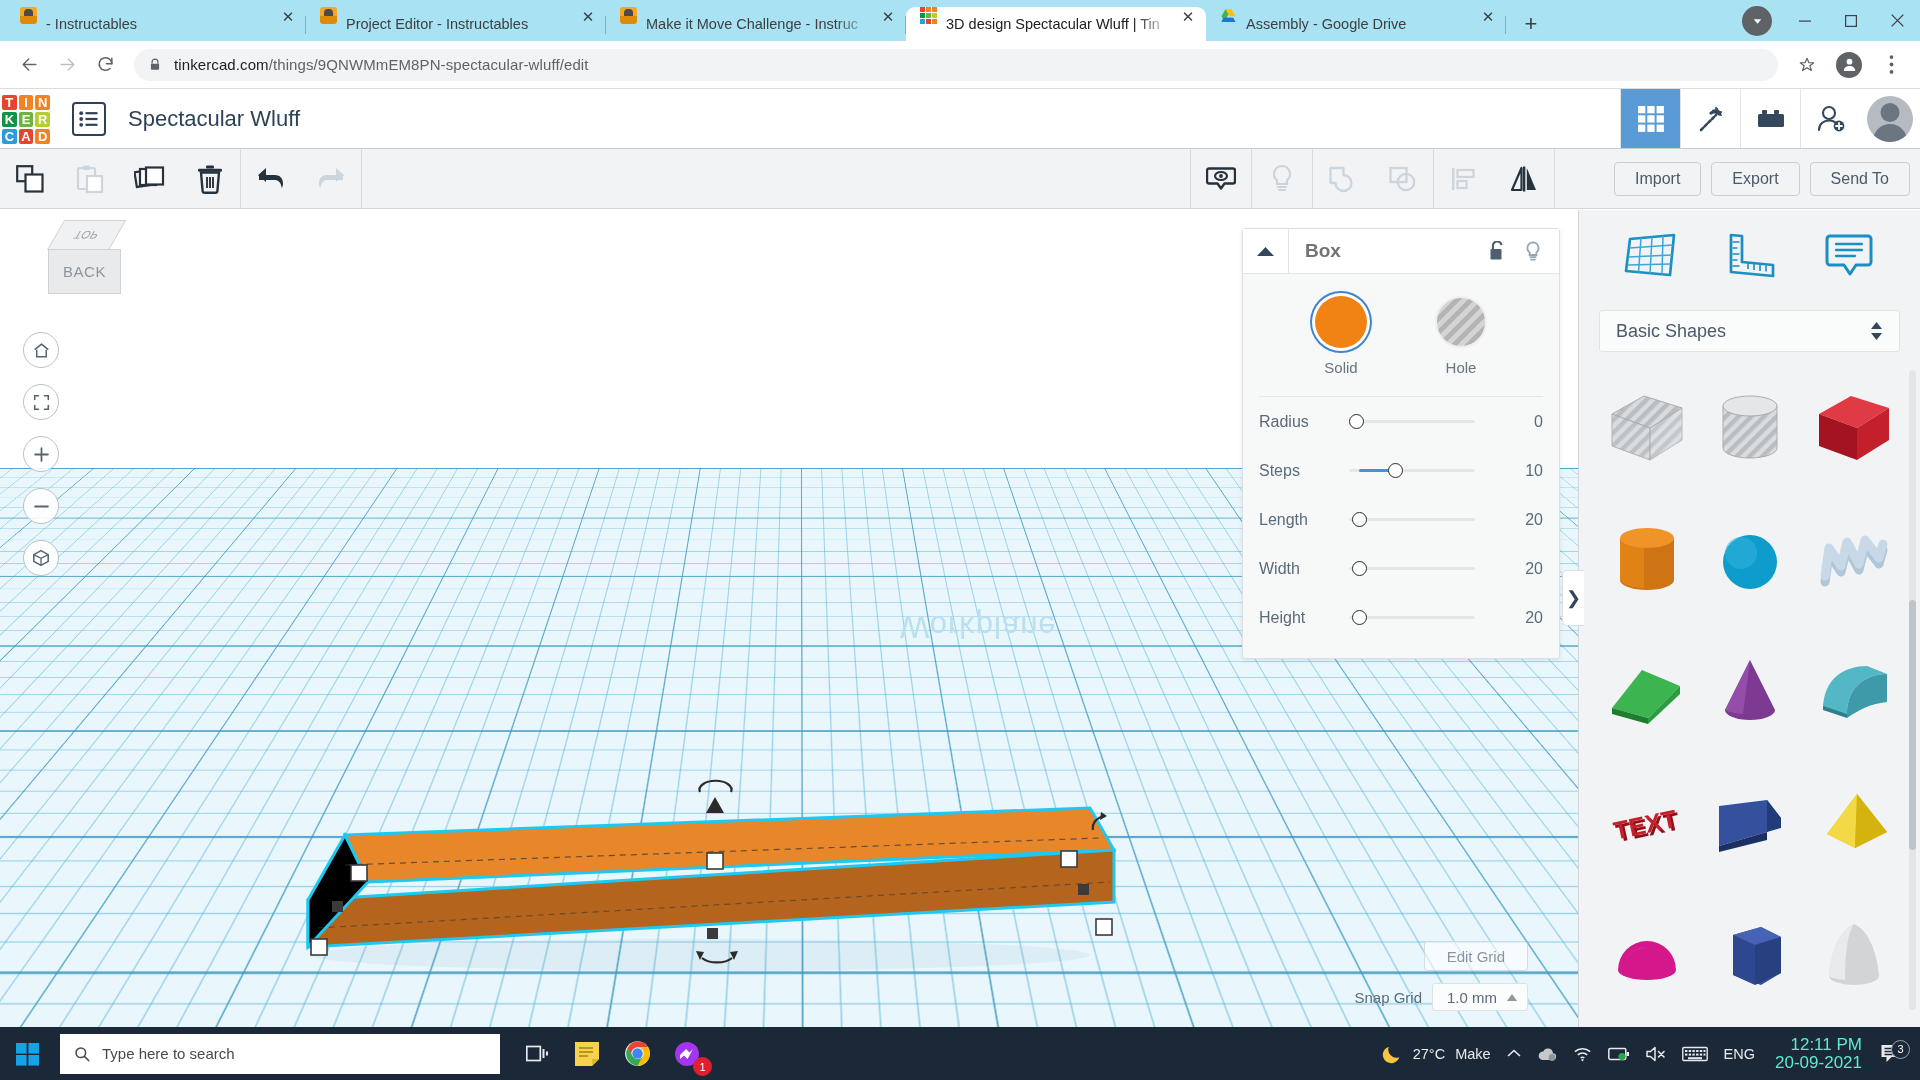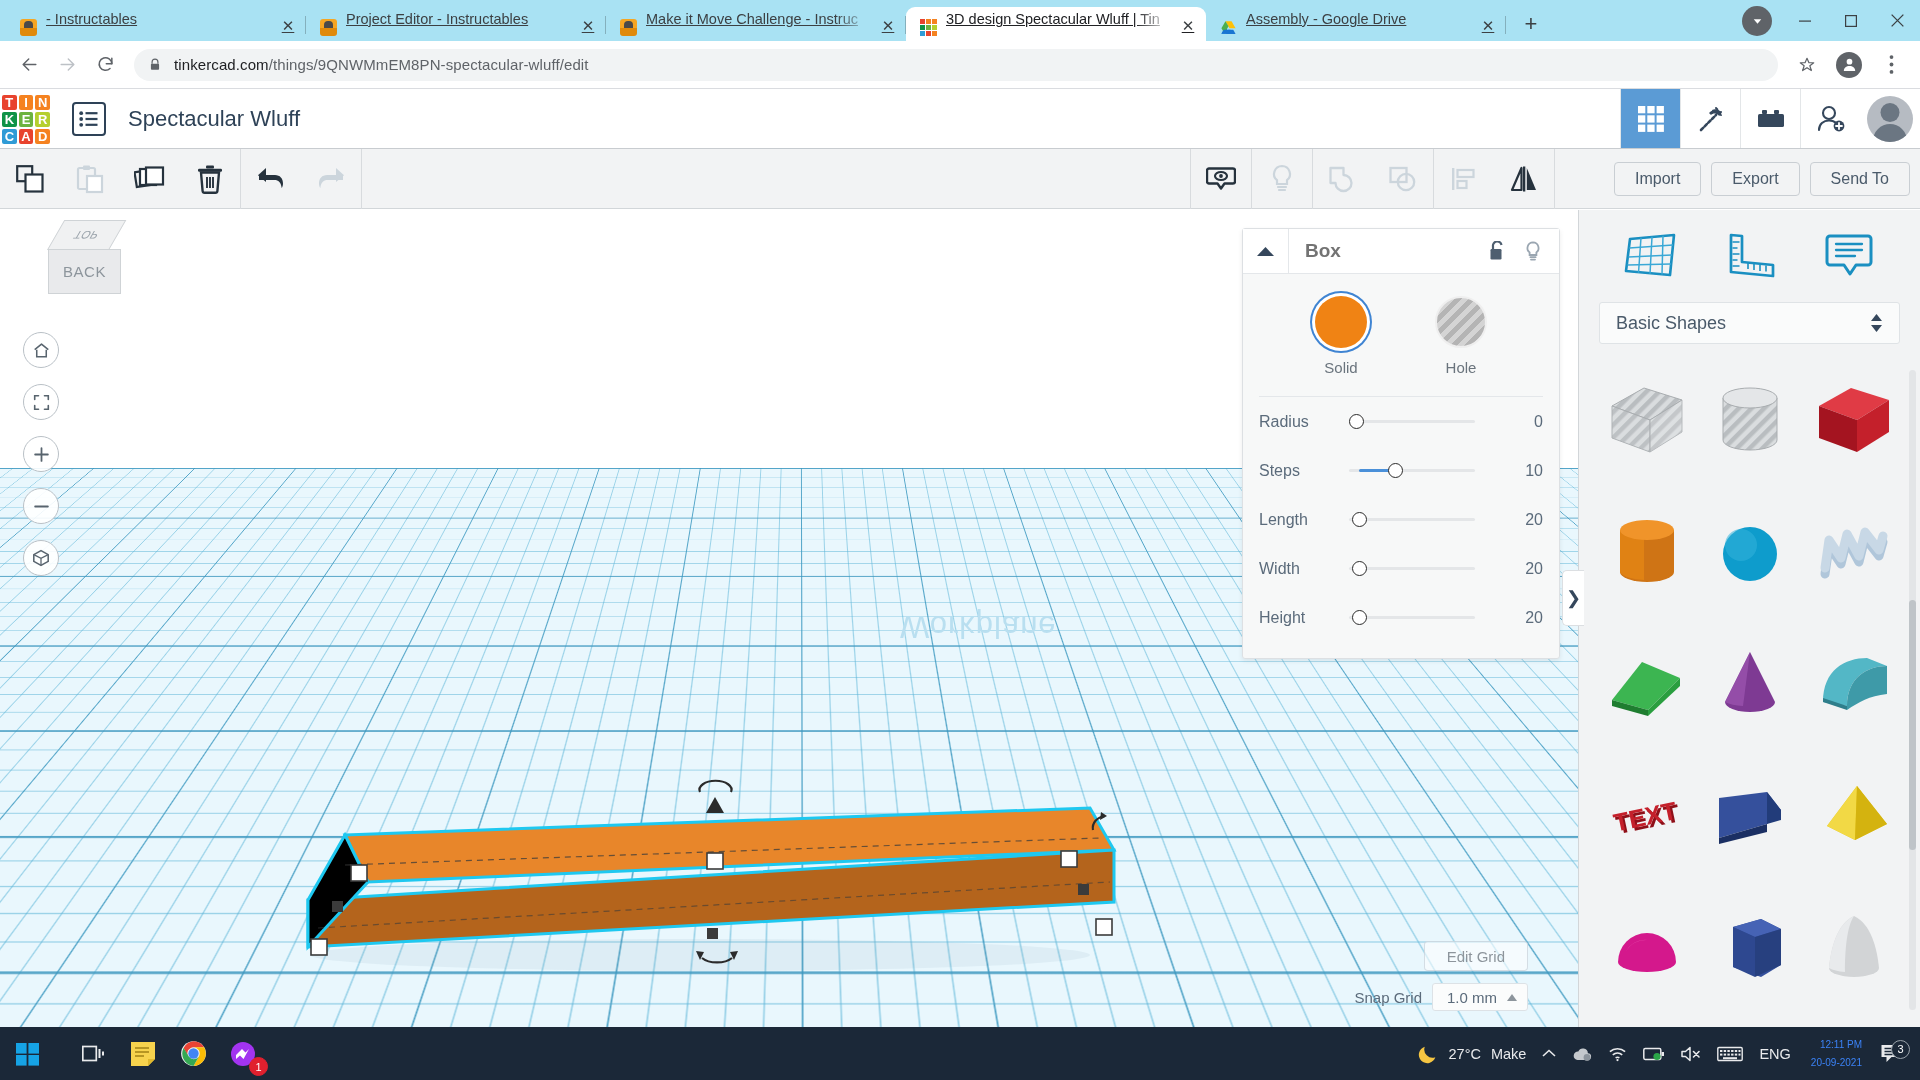--- a/index.html
+++ b/index.html
@@ -11,27 +11,26 @@
   }
 
   
   #browser-tabstrip {
     height: 41px; background: #a9e2f3;
     display: flex; align-items: flex-end; padding-left: 6px;
     position: relative;
   }
   .tab {
     height: 34px; width: 300px;
-    display: flex; align-items: flex-end;
+    display: flex; align-items: flex-start;
     padding: 0 8px 5px 14px;
     font-size: 15px; color: #3c4043;
     position: relative;
     border-top-left-radius: 9px; border-top-right-radius: 9px;
     flex: 0 0 auto;
-    text-decoration: underline;
   }
   .tab.inactive { background: transparent; }
   .tab.inactive::after {
     content:""; position:absolute; right:0; top:9px; height:18px; width:1px;
     background: rgba(0,0,0,0.22);
   }
   .tab.active { background: #ffffff; color:#202124; }
   .tab-favicon {
     width: 17px; height: 17px; flex: 0 0 17px; margin-right: 9px;
     border-radius: 2px; position: relative;
@@ -304,21 +303,21 @@
 
   
   #shapes-panel {
     position: absolute; right: 0; top: 0;
     width: 342px; height: 817px; background: #f2f3f4;
     border-left: 1px solid #d2d6d9;
   }
   #sp-icons { display:flex; justify-content: space-around; align-items:center; height: 92px; padding: 0 22px; }
   .sp-icon { width: 62px; height: 62px; display:flex; align-items:center; justify-content:center; }
   #sp-select {
-    margin: 0 20px; height: 42px; background: #fafbfb;
+    margin: 8px 20px; height: 42px; background: #fafbfb;
     border: 1px solid #dfe3e6; border-radius: 3px;
     display:flex; align-items:center; padding: 0 16px;
   }
   #sp-select-label { flex:1 1 auto; font-size: 18px; color:#4a5a6a; }
   #sp-grid {
     margin-top: 24px; display:grid; grid-template-columns: repeat(3, 1fr);
     row-gap: 20px; padding: 0 14px 0 16px;
     height: 640px; overflow: hidden;
   }
   .sp-cell { height: 104px; display:flex; align-items:center; justify-content:center; }
@@ -338,21 +337,21 @@
   }
   #start-btn { width: 56px; height: 53px; display:flex; align-items:center; justify-content:center; }
   #tb-search {
     width: 440px; height: 40px; margin-left: 4px; background: #fff;
     display:flex; align-items:center; padding: 0 14px; gap: 12px;
     color:#4a4a4a; font-size: 15px;
   }
   .tb-app { width: 50px; height: 53px; display:flex; align-items:center; justify-content:center; position:relative;}
   #tb-tray { position:absolute; right: 0; display:flex; align-items:center; height: 39px; padding-right: 8px; gap: 0; }
   .tray-item { padding: 0 8px; display:flex; align-items:center; color:#e9eaec; font-size:14.5px; }
-  #tray-clock { display:flex; flex-direction:column; align-items:flex-end; padding: 0 12px; color:#3b82f6; font-size:10px; line-height:18px; }
+  #tray-clock { display:flex; flex-direction:column; align-items:flex-end; padding: 0 12px; color:#5eead4; font-size:17px; line-height:18px; }
   #tray-action { padding: 0 10px 0 6px; position: relative; }
   .tray-badge {
     position:absolute; right: 2px; bottom: 6px; width: 19px; height: 19px; border-radius:50%;
     background:#1b2838; border:1.5px solid #9aa3ab; color:#fff; font-size:11px;
     display:flex; align-items:center; justify-content:center;
   }
 </style>
 </head>
 <body>
 
@@ -970,20 +969,27 @@
 </div>
 
 <div id="taskbar">
   <div id="start-btn">
     <svg width="24" height="24" viewBox="0 0 24 24">
       <rect x="0" y="1" width="10.6" height="10.6" fill="#16a3e5"></rect>
         <rect x="12.4" y="1" width="10.6" height="10.6" fill="#16a3e5"></rect>
       <rect x="0" y="13" width="10.6" height="10.6" fill="#16a3e5"></rect>
         <rect x="12.4" y="13" width="10.6" height="10.6" fill="#16a3e5"></rect>
     </svg>
+  </div>
+  <div id="tb-search">
+    <svg width="16" height="16" viewBox="0 0 20 20">
+      <circle cx="8.5" cy="8.5" r="6" fill="none" stroke="#4a4a4a" stroke-width="1.9"></circle>
+      <path d="M13 13 L18.5 18.5" stroke="#4a4a4a" stroke-width="1.9" stroke-linecap="round"></path>
+    </svg>
+    <span>Type here to search</span>
   </div>
   <div class="tb-app" style="margin-left:12px">
     <svg width="23" height="20" viewBox="0 0 23 20">
         <rect x="0.8" y="2.5" width="13.5" height="14" fill="none" stroke="#e9eaec" stroke-width="1.7"></rect>
         <rect x="16.5" y="5" width="2" height="9" fill="#e9eaec"></rect>
         <rect x="20" y="7.5" width="2" height="4" fill="#e9eaec"></rect>
       </svg>
   </div>
   <div class="tb-app">
     <svg width="26" height="26" viewBox="0 0 26 26">

